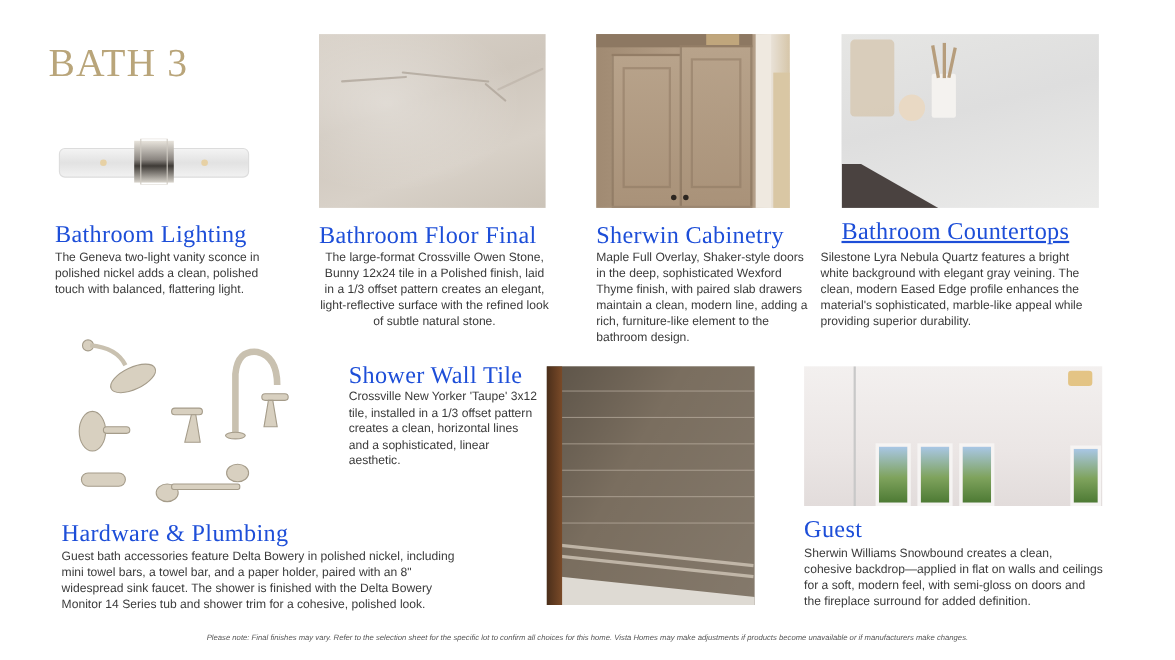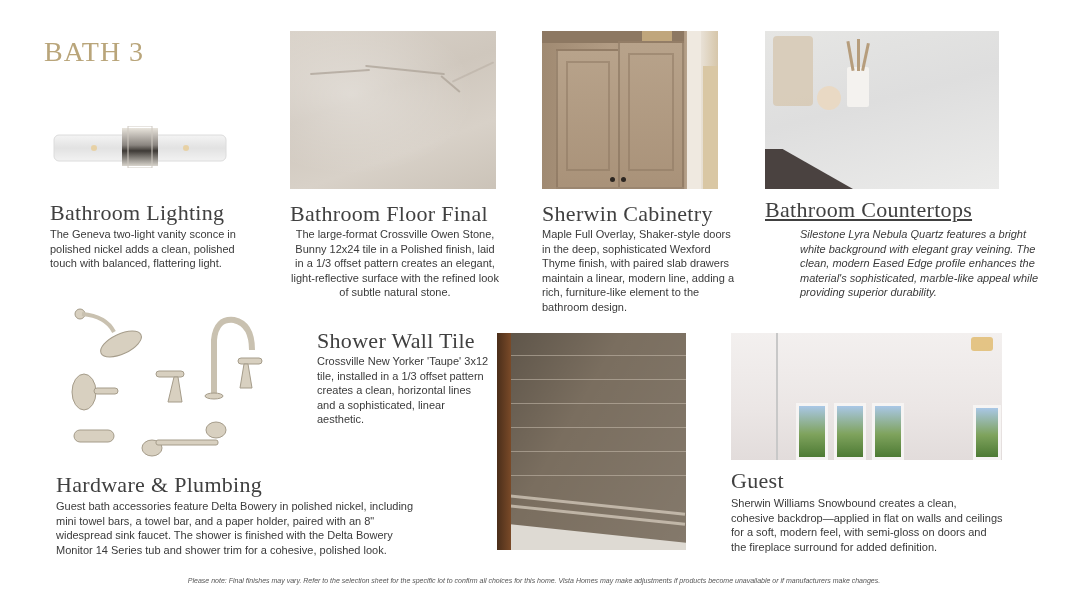--- a/index.html
+++ b/index.html
@@ -1,20 +1,20 @@
 <!DOCTYPE html>
 <html><head>
 <meta charset="utf-8">
 <style>
   * { margin:0; padding:0; box-sizing:border-box; }
   html, body { width:1068px; height:600px; background:#ffffff; overflow:hidden; }
   body { position:relative; font-family:"Liberation Sans", sans-serif; color:#3f3f3f; }
   .abs { position:absolute; }
-  .page-title { left:44px; top:36px; font-family:"Liberation Serif", "DejaVu Serif", serif; font-size:28px; color:#b9a57a; letter-spacing:1px; font-weight:normal; }
-  .h { font-family:"Liberation Serif", "DejaVu Serif", serif; font-size:22px; color:#404040; font-weight:normal; white-space:nowrap; letter-spacing:0.3px; }
+  .page-title { left:44px; top:36px; font-family:"Liberation Serif", "DejaVu Serif", serif; font-size:36px; color:#b9a57a; letter-spacing:1px; font-weight:normal; }
+  .h { font-family:"Liberation Serif", "DejaVu Serif", serif; font-size:22px; color:#1d4ed8; font-weight:normal; white-space:nowrap; letter-spacing:0.3px; }
   .p { font-size:11px; line-height:14.6px; color:#3a3a3a; }
   .img { overflow:hidden; }
   .footer { left:0; width:1068px; top:577px; text-align:center; font-size:7px; font-style:italic; color:#555; }
 
   
   .floor { background:
       radial-gradient(ellipse at 30% 40%, rgba(255,255,255,0.35), transparent 60%),
       linear-gradient(160deg, #d9d2c9 0%, #cfc7bd 40%, #d8d1c8 70%, #cbc3b8 100%); }
   .vein { position:absolute; height:2px; background:rgba(170,160,148,0.7); border-radius:2px; }
 
@@ -80,33 +80,33 @@
     </div>
   <div class="door" style="left:76px;top:10px;width:66px;height:148px;">
       <div class="door-inner" style="left:8px;top:10px;right:8px;bottom:16px;"></div>
     </div>
   <div class="knob" style="left:68px;top:146px;"></div>
   <div class="knob" style="left:79px;top:146px;"></div>
   <div style="position:absolute;left:145px;top:0;width:14px;height:158px;background:#efe9e0;"></div>
   <div style="position:absolute;left:161px;top:35px;width:15px;height:123px;background:#d9c7a4;"></div>
 </div>
 <div class="abs h" style="left:542px;top:201px;">Sherwin Cabinetry</div>
-<p class="abs p" style="left:542px;top:227px;width:192px;">Maple Full Overlay, Shaker-style doors in the deep, sophisticated Wexford Thyme finish, with paired slab drawers maintain a linear, modern line, adding a rich, furniture-like element to the bathroom design.</p>
+<p class="abs p" style="left:542px;top:227px;width:192px;">Maple Full Overlay, Shaker-style doors in the deep, sophisticated Wexford Thyme finish, with paired slab drawers maintain a clean, modern line, adding a rich, furniture-like element to the bathroom design.</p>
 
 <div class="abs img counter" style="left:765px;top:31px;width:234px;height:158px;">
   <div style="position:absolute;left:8px;top:5px;width:40px;height:70px;background:#d7c9b4;border-radius:4px;opacity:0.85;"></div>
   <div style="position:absolute;left:52px;top:55px;width:24px;height:24px;border-radius:50%;background:#e9d9c4;"></div>
   <div style="position:absolute;left:82px;top:36px;width:22px;height:40px;background:#f4f2ef;border-radius:2px;"></div>
   <div style="position:absolute;left:84px;top:10px;width:3px;height:30px;background:#b69d7c;transform:rotate(-10deg);"></div>
   <div style="position:absolute;left:92px;top:8px;width:3px;height:32px;background:#b69d7c;"></div>
   <div style="position:absolute;left:99px;top:12px;width:3px;height:28px;background:#b69d7c;transform:rotate(12deg);"></div>
   <div style="position:absolute;left:0;top:118px;width:88px;height:40px;background:#4a4240;clip-path:polygon(0 0, 20% 0, 100% 100%, 0 100%);"></div>
 </div>
 <div class="abs h" style="left:765px;top:197px;text-decoration:underline;">Bathroom Countertops</div>
-<p class="abs p" style="left:800px;top:227px;width:240px;font-style:italic;">Silestone Lyra Nebula Quartz features a bright white background with elegant gray veining. The clean, modern Eased Edge profile enhances the material's sophisticated, marble-like appeal while providing superior durability.</p>
+<p class="abs p" style="left:746px;top:227px;width:240px;">Silestone Lyra Nebula Quartz features a bright white background with elegant gray veining. The clean, modern Eased Edge profile enhances the material's sophisticated, marble-like appeal while providing superior durability.</p>
 
 <div class="abs img" style="left:66px;top:300px;width:200px;height:165px;">
   <svg width="200" height="165" viewBox="0 0 200 165">
     <g fill="#d8d0c0" stroke="#a59c8a" stroke-width="1">
 
       <circle cx="14" cy="14" r="5"></circle>
       <path d="M16 14 Q40 16 48 32" fill="none" stroke-width="4" stroke="#c9c1b0"></path>
       <ellipse cx="55" cy="44" rx="22" ry="10" transform="rotate(-25 55 44)"></ellipse>
 
       <path d="M148 95 L148 40 Q150 18 168 20 Q186 24 186 50" fill="none" stroke="#c9c1b0" stroke-width="6"></path>

